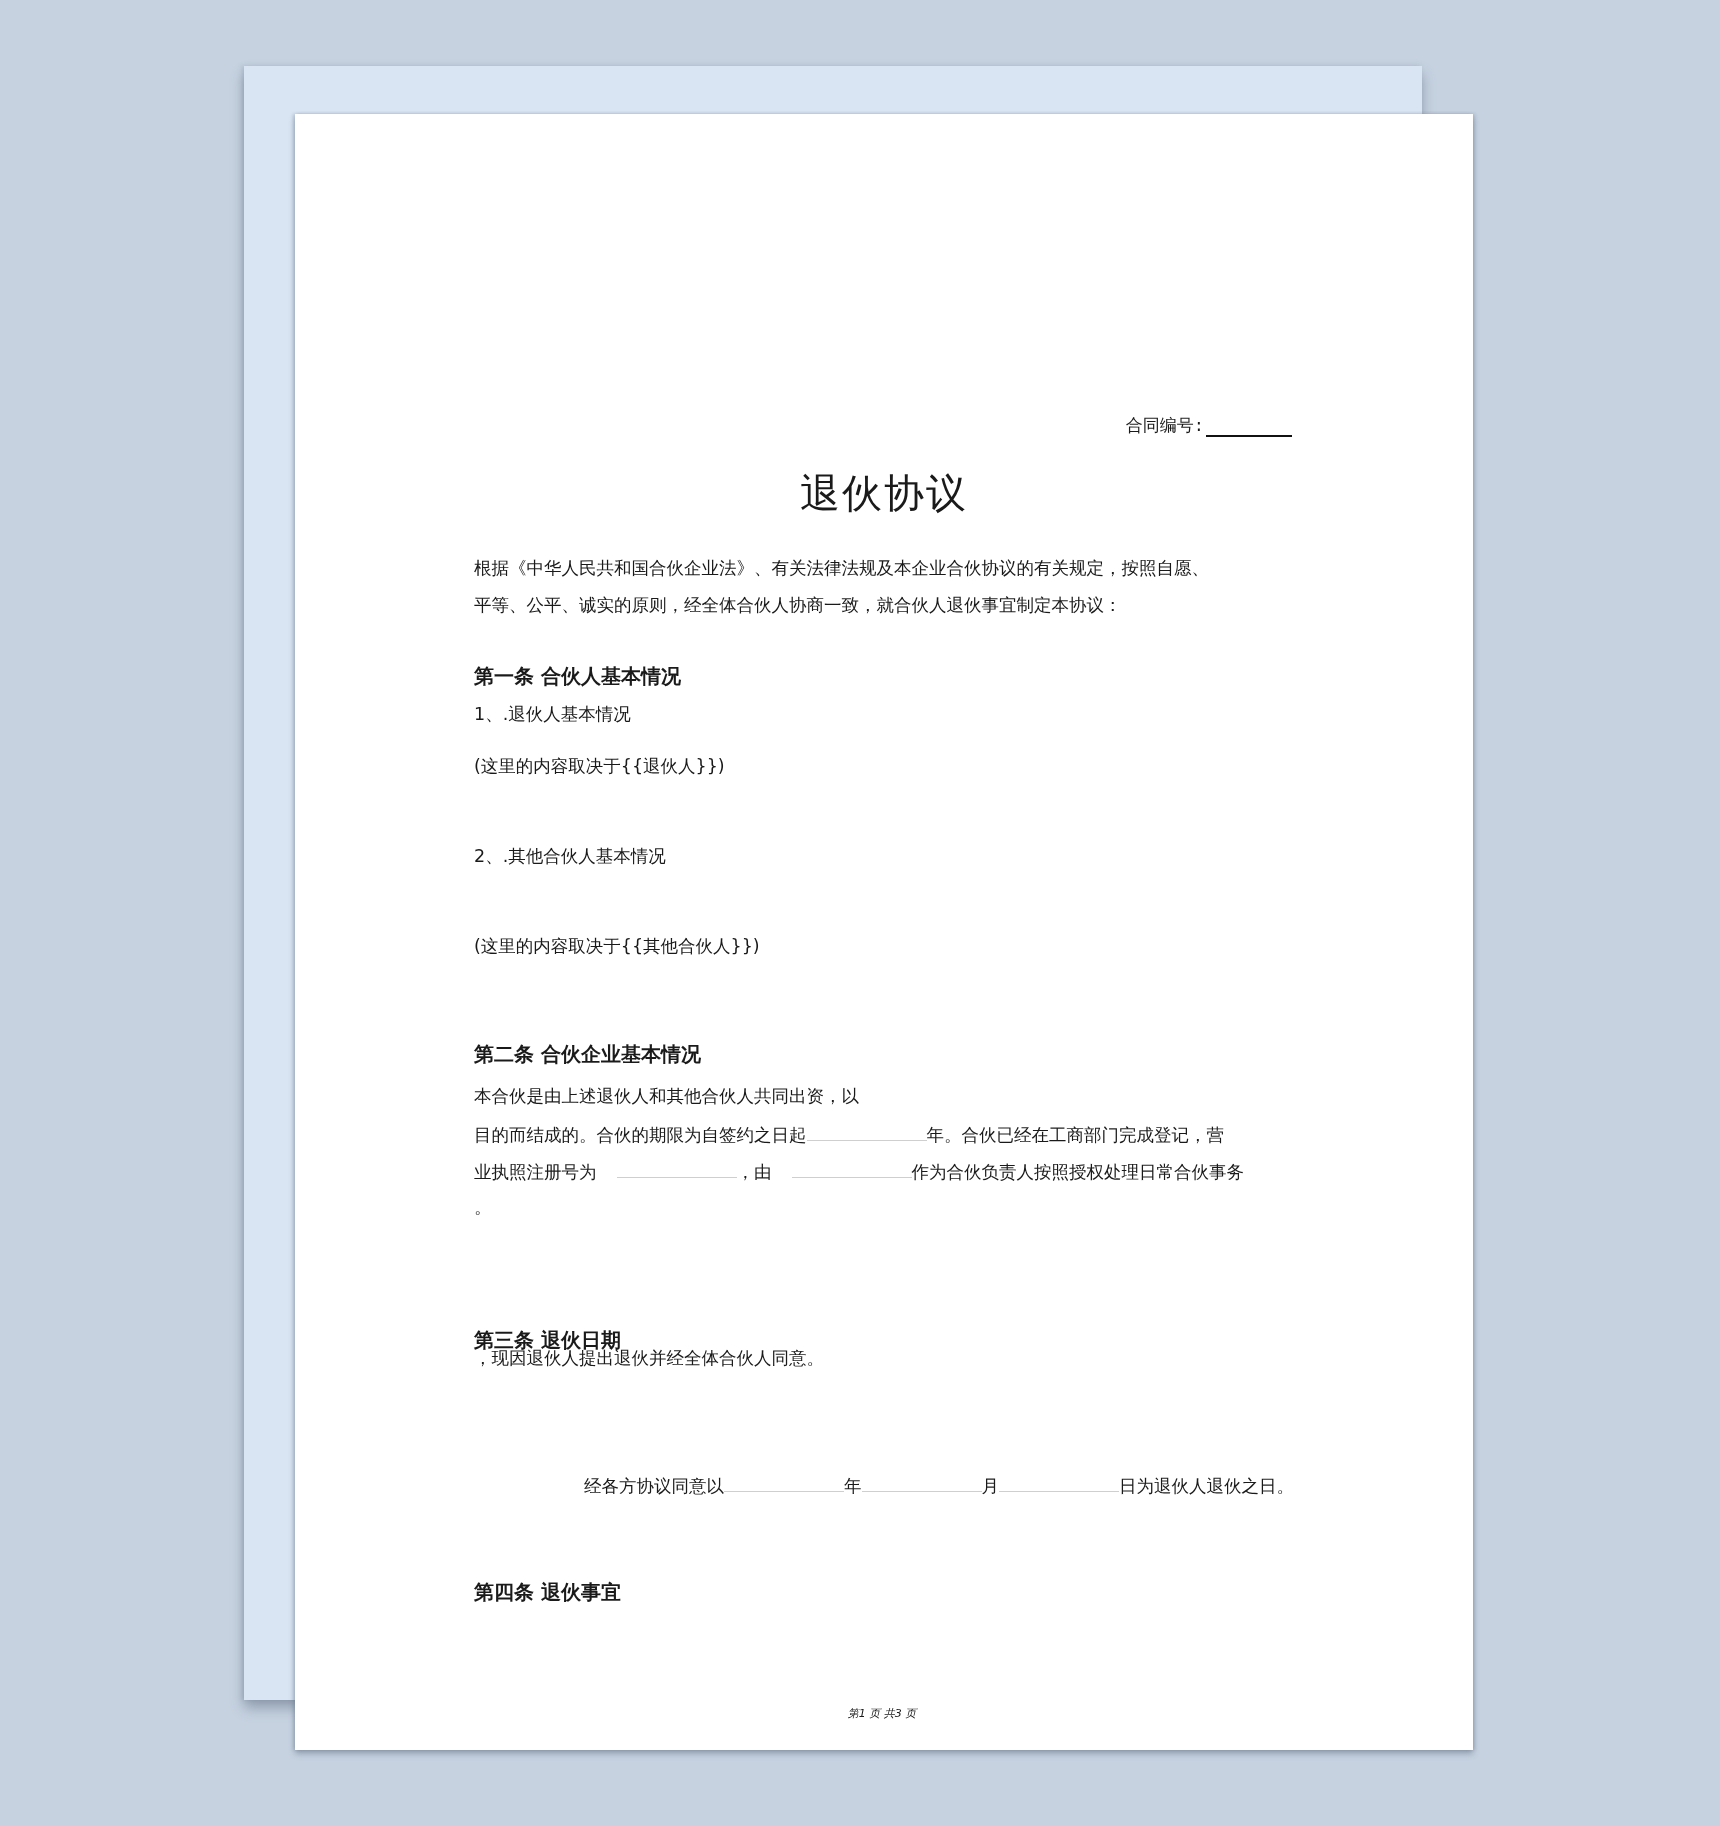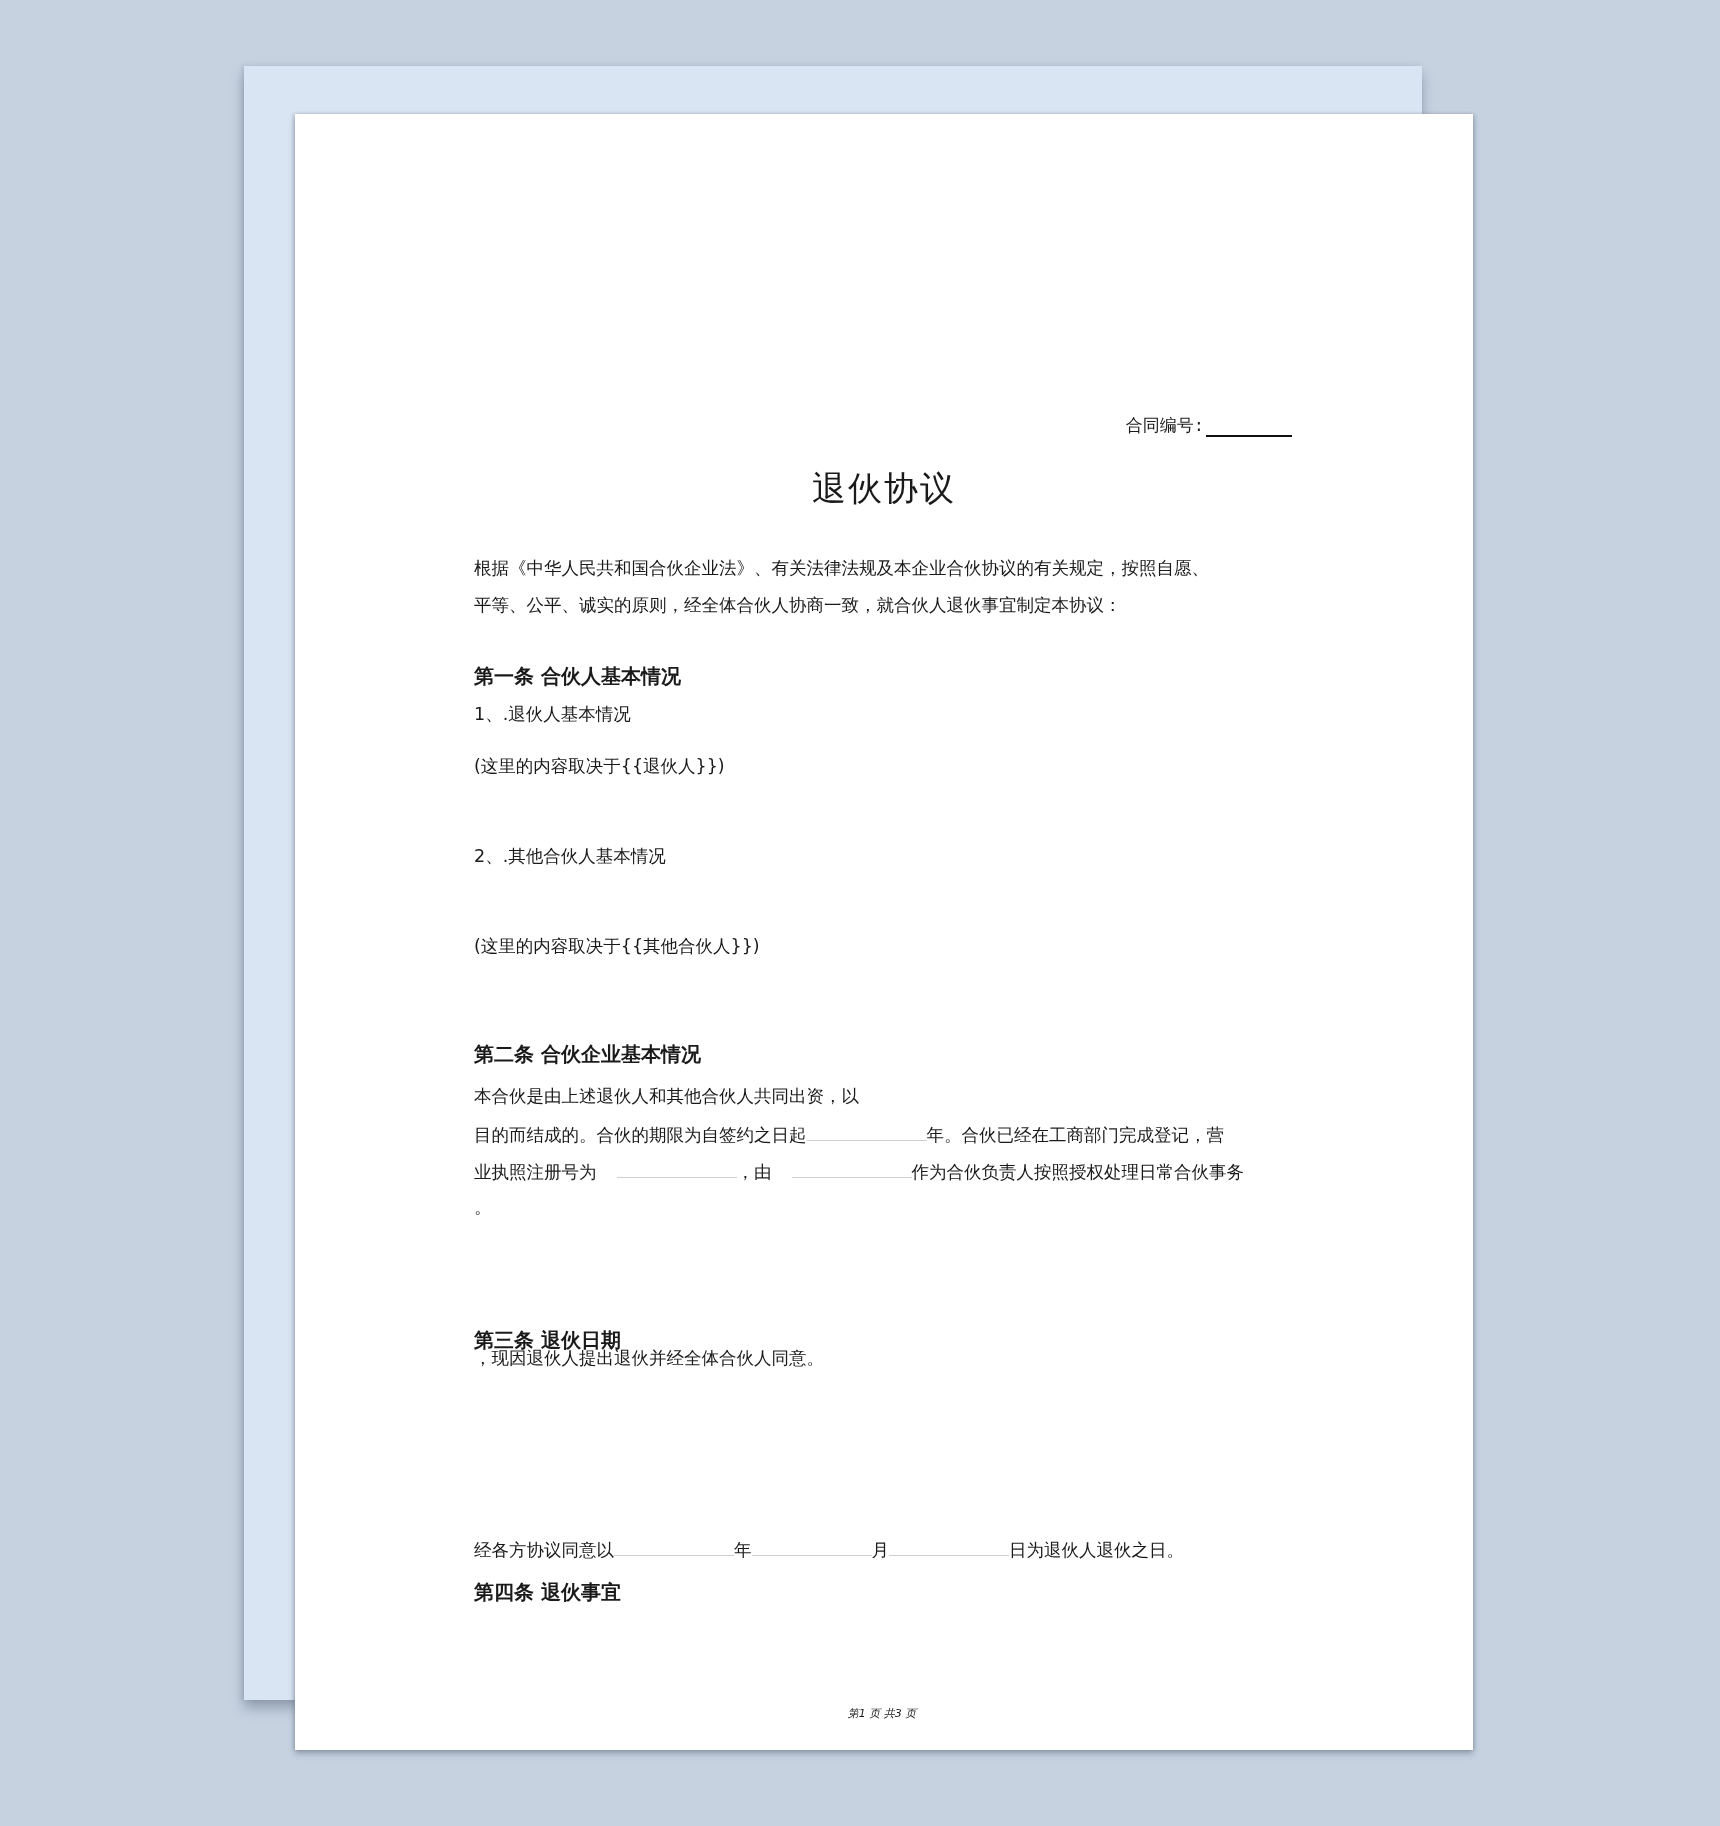--- a/index.html
+++ b/index.html
@@ -19,21 +19,21 @@
   }
   .doc { position:absolute; left:0; top:0; width:100%; height:100%; }
   .contract-no {
     position:absolute; right:181px; top:300px; font-size:17px; white-space:nowrap;font-family:Liberation Mono, monospace;
   }
   .contract-no .blank {
     display:inline-block; width:86px; border-bottom:2px solid #111; height:18px; vertical-align:bottom; margin-left:2px;
   }
   .title {
     position:absolute; left:0; right:0; top:352px; text-align:center;
-    font-size:34px; letter-spacing:2px;
+    font-size:40px; letter-spacing:2px;
   }
   .block { position:absolute; left:179px; width:820px; font-size:17.5px; }
   .line { height:37px; line-height:37px; white-space:nowrap; }
   .heading { font-size:20px; font-weight:bold;margin-top:16px; }
   .u {
     display:inline-block; border-bottom:1px solid #cfcfcf; height:25px; vertical-align:baseline;
   }
   .u120 { width:120px; }
   .gap { display:inline-block; width:20px; }
   .footer {
@@ -88,21 +88,21 @@
       </div>
       <div class="line">。</div>
     </div>
 
     <div class="block" style="top:1192px;">
       <div class="line heading">第三条 退伙日期</div>
     </div>
     <div class="block" style="top:1226px;">
       <div class="line">，现因退伙人提出退伙并经全体合伙人同意。</div>
     </div>
-    <div class="block" style="top:1416px;">
+    <div class="block" style="top:1352px;text-align:right;">
       <div class="line">
         <span>经各方协议同意以</span><span class="u u120"></span><span>年</span><span class="u u120"></span><span>月</span><span class="u u120"></span><span>日为退伙人退伙之日。</span>
       </div>
     </div>
 
     <div class="block" style="top:1444px;">
       <div class="line heading">第四条 退伙事宜</div>
     </div>
 
     <div class="footer">第1 页  共3 页</div>

